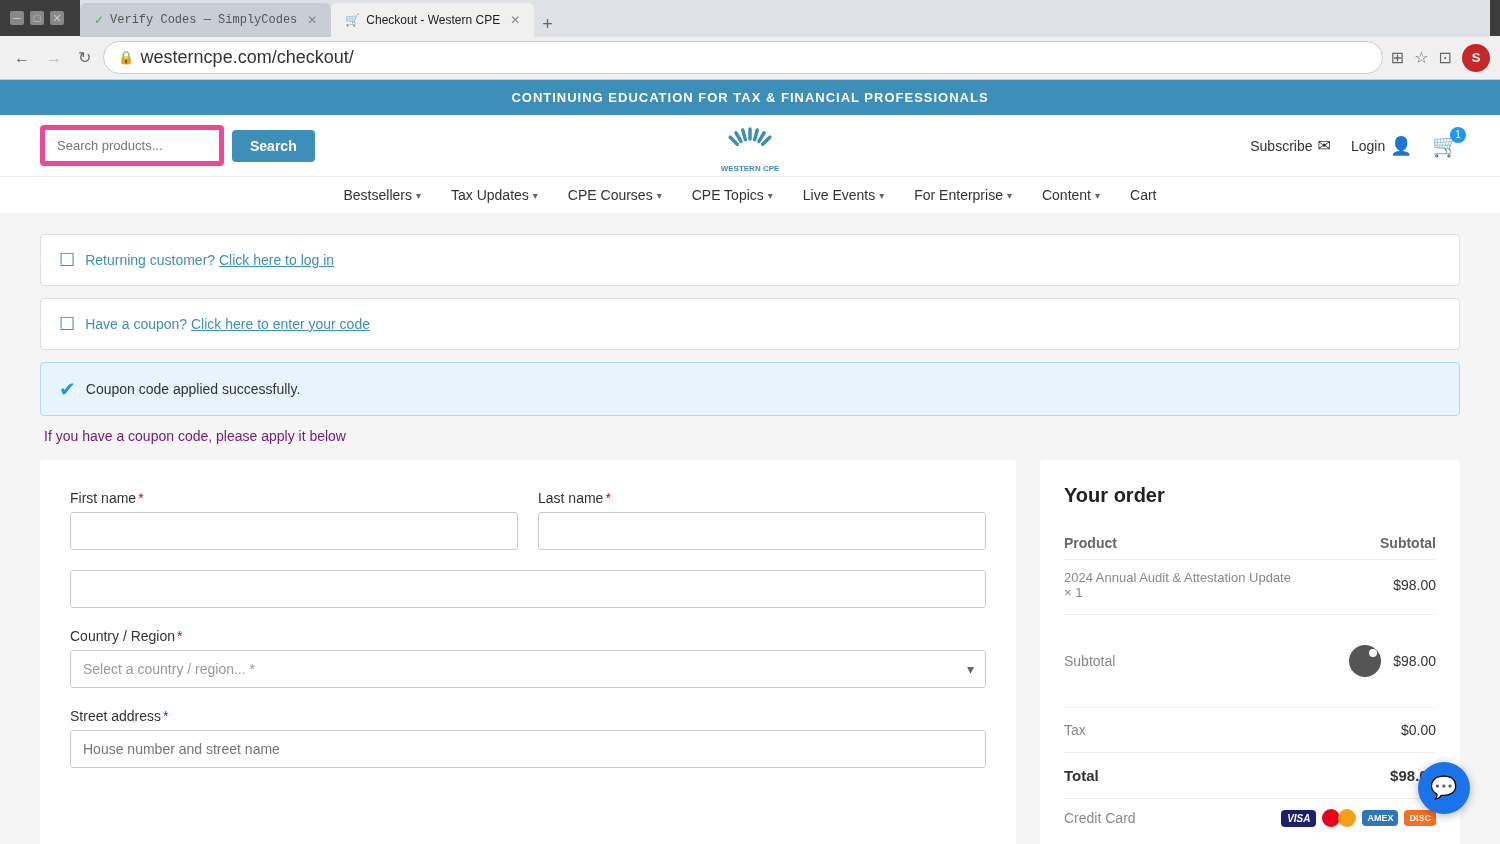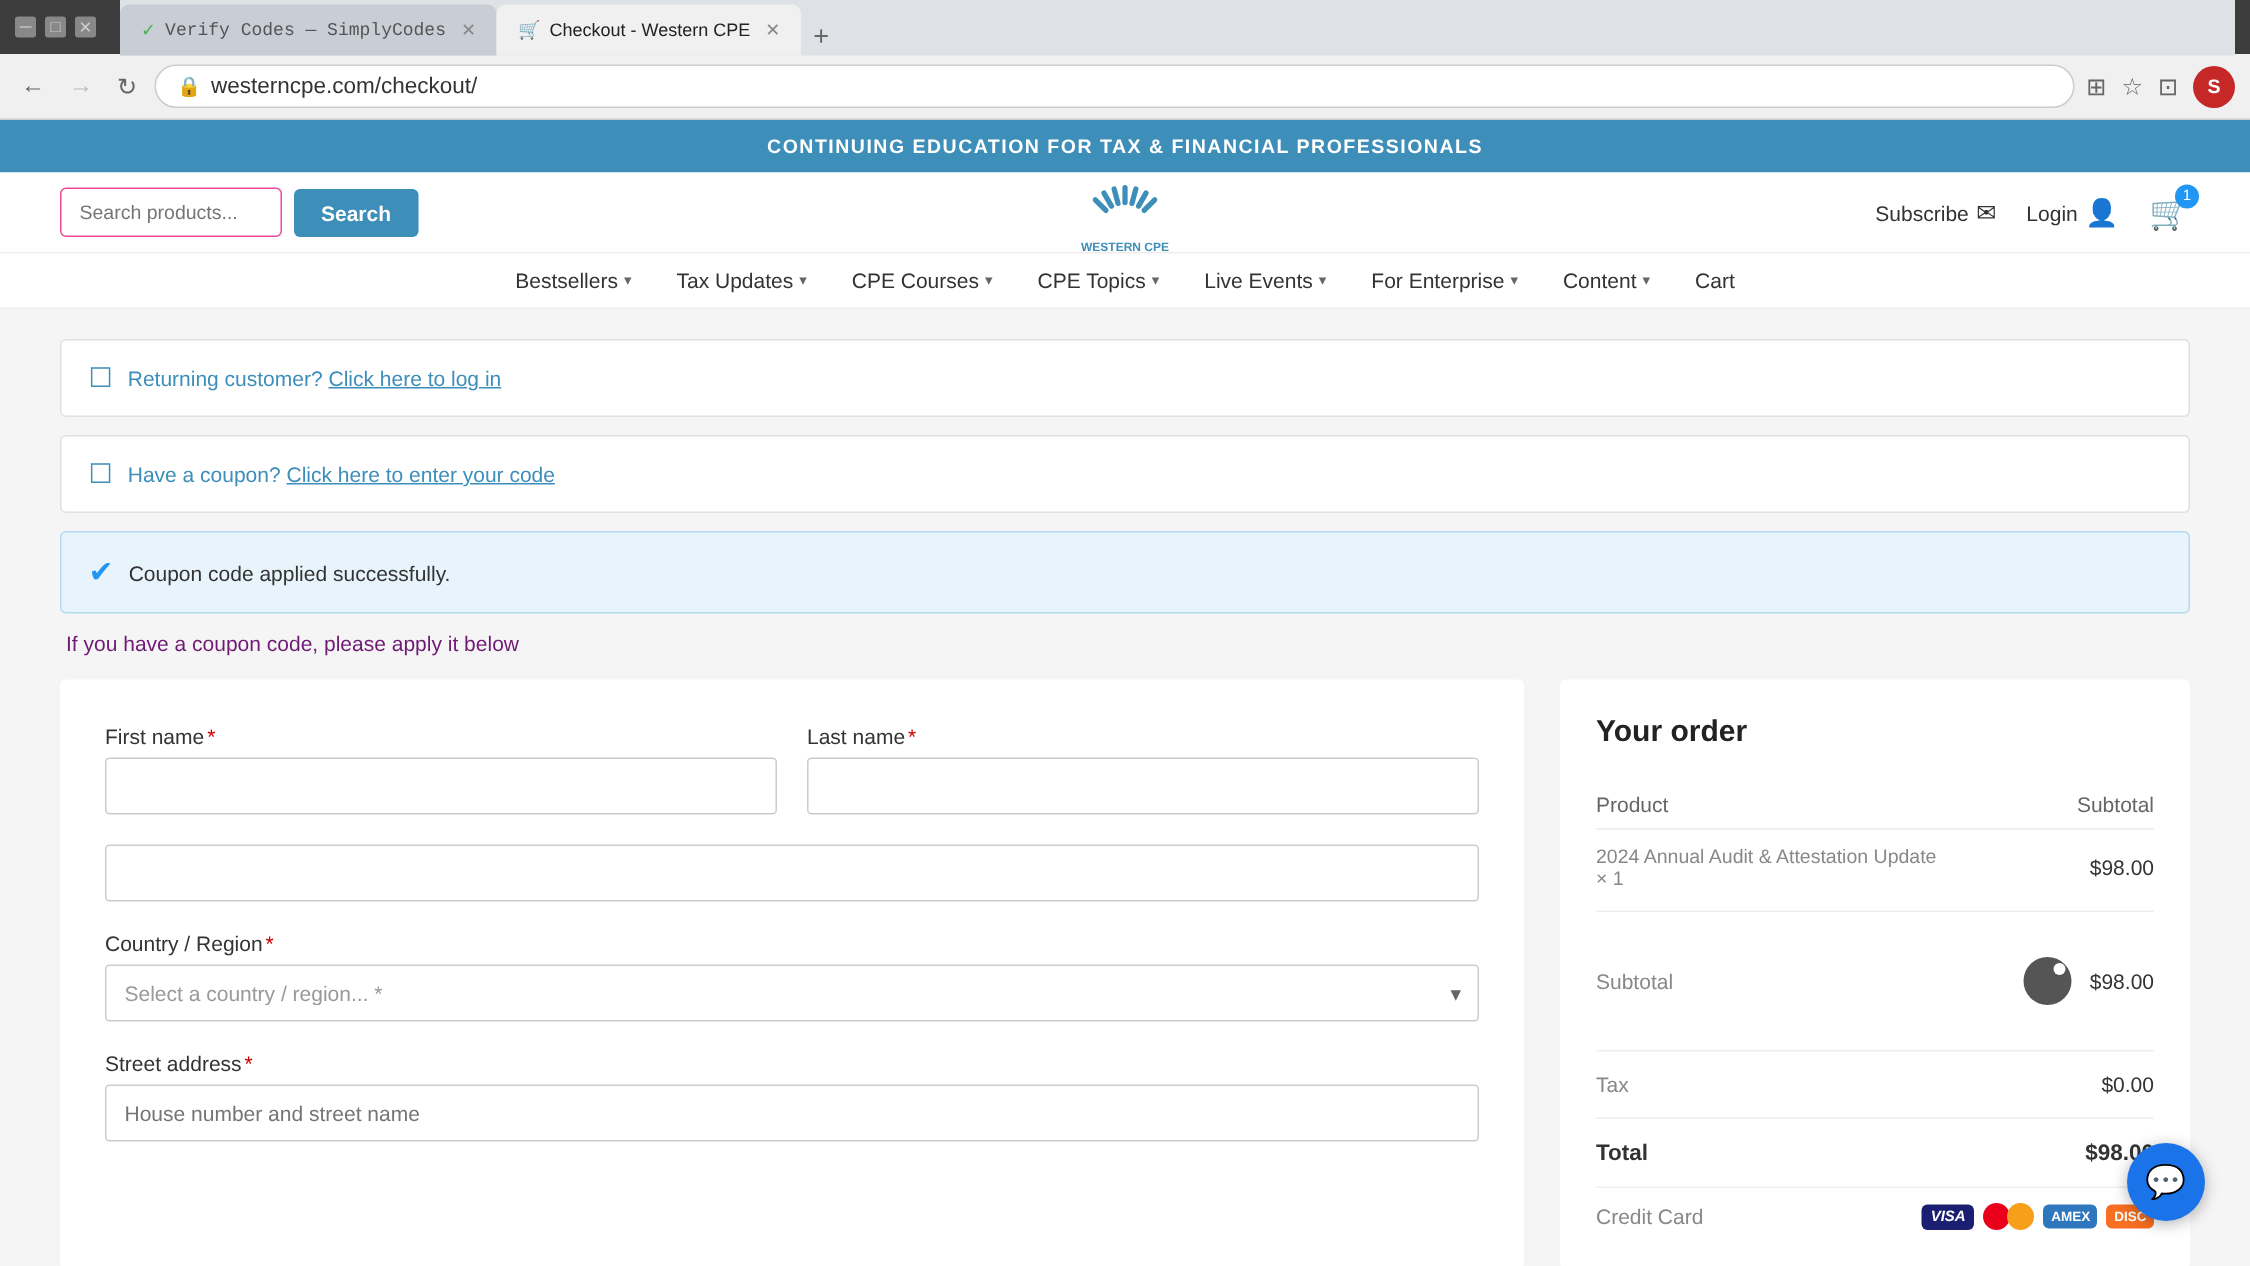--- a/index.html
+++ b/index.html
@@ -14,33 +14,33 @@
     .tab { display: flex; align-items: center; gap: 6px; padding: 6px 14px; border-radius: 6px 6px 0 0; font-size: 13px; cursor: pointer; height: 34px; }
     .tab.inactive { background: #c8cdd6; color: #555; }
     .tab.active { background: #f0f0f0; color: #222; }
     .tab-close { font-size: 12px; color: #888; cursor: pointer; margin-left: 4px; }
     .tab-add { background: none; border: none; font-size: 18px; color: #666; cursor: pointer; padding: 0 8px; margin-bottom: 2px; }
 
     .address-bar { background: #f0f0f0; display: flex; align-items: center; padding: 5px 10px; gap: 8px; border-bottom: 1px solid #ccc; height: 44px; }
     .nav-btn { background: none; border: none; font-size: 16px; color: #666; cursor: pointer; padding: 4px; }
     .nav-btn:disabled { color: #bbb; }
     .url-bar { flex: 1; background: white; border: 1px solid #ccc; border-radius: 20px; padding: 5px 14px; font-size: 13px; display: flex; align-items: center; gap: 6px; }
-    .url-text { color: #333; font-size: 15px; }
+    .url-text { color: #333; font-size: 18px; }
     .address-right { display: flex; align-items: center; gap: 10px; }
     .addr-icon { font-size: 16px; color: #666; cursor: pointer; }
     .profile-circle { width: 28px; height: 28px; border-radius: 50%; background: #c62828; display: flex; align-items: center; justify-content: center; color: white; font-size: 13px; font-weight: bold; }
 
     
     .site { background: white; width: 1500px; }
 
     .top-banner { background: #3d8eb9; color: white; text-align: center; padding: 10px; font-size: 13px; font-weight: bold; letter-spacing: 1px; }
 
     .header { background: white; padding: 10px 40px; display: flex; align-items: center; justify-content: space-between; border-bottom: 1px solid #eee; }
     .search-area { display: flex; gap: 8px; align-items: center; }
-    .search-input { border: 1px solid #ec4899; border-radius: 4px; padding: 8px 12px; font-size: 13px; width: 148px; color: #999; }
+    .search-input { border: 5px solid #ec4899; border-radius: 4px; padding: 8px 12px; font-size: 13px; width: 184px; color: #999; }
     .search-btn { background: #3d8eb9; color: white; border: none; border-radius: 4px; padding: 8px 18px; font-size: 14px; font-weight: bold; cursor: pointer; }
     .logo { position: absolute; left: 50%; transform: translateX(-50%); }
     .logo svg { width: 80px; height: 55px; }
     .header-right { display: flex; align-items: center; gap: 20px; }
     .subscribe-link { color: #333; font-size: 14px; cursor: pointer; display: flex; align-items: center; gap: 5px; }
     .login-link { color: #333; font-size: 14px; cursor: pointer; display: flex; align-items: center; gap: 5px; }
     .cart-area { position: relative; cursor: pointer; }
     .cart-badge { position: absolute; top: -6px; right: -6px; background: #2196f3; color: white; border-radius: 50%; width: 16px; height: 16px; font-size: 10px; display: flex; align-items: center; justify-content: center; }
 
     .nav-bar { background: white; display: flex; align-items: center; justify-content: center; gap: 30px; padding: 10px 40px; border-bottom: 1px solid #eee; }
@@ -73,21 +73,21 @@
     .required { color: #c00; margin-left: 2px; }
     .form-input { width: 100%; border: 1px solid #ccc; border-radius: 3px; padding: 10px 12px; font-size: 14px; outline: none; }
     .form-select { width: 100%; border: 1px solid #ccc; border-radius: 3px; padding: 10px 12px; font-size: 14px; outline: none; background: white; appearance: none; color: #999; cursor: pointer; }
     .select-wrapper { position: relative; }
     .select-chevron { position: absolute; right: 12px; top: 50%; transform: translateY(-50%); color: #666; pointer-events: none; }
 
     
     .order-summary { width: 420px; background: white; border-radius: 4px; padding: 24px; height: fit-content; }
     .order-title { font-size: 20px; font-weight: bold; margin-bottom: 20px; color: #222; }
     .order-table { width: 100%; border-collapse: collapse; }
-    .order-table th { text-align: left; font-size: 14px; color: #666; font-weight: normal; padding: 8px 0; border-bottom: 1px solid #eee; }
+    .order-table th { text-align: left; font-size: 14px; color: #666; font-weight: bold; padding: 8px 0; border-bottom: 1px solid #eee; }
     .order-table th.right { text-align: right; }
     .order-table td { padding: 10px 0; font-size: 14px; vertical-align: top; }
     .order-table td.right { text-align: right; }
     .product-name { color: #888; font-size: 13px; }
     .product-qty { color: #888; font-size: 13px; }
     .row-label { color: #888; font-size: 14px; }
     .row-value { color: #333; font-size: 14px; }
     .total-label { color: #333; font-size: 15px; font-weight: bold; }
     .total-value { color: #333; font-size: 15px; font-weight: bold; }
     .divider { border: none; border-top: 1px solid #eee; margin: 4px 0; }

